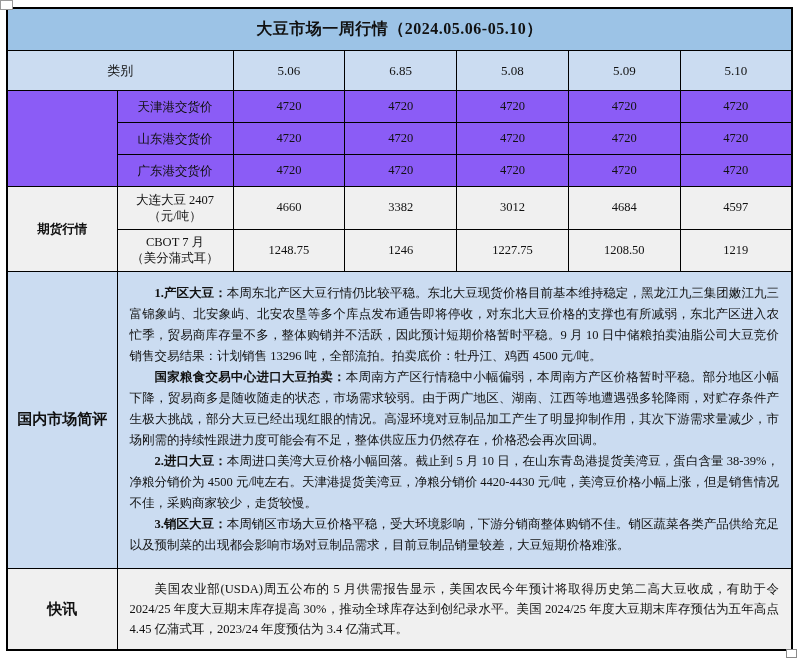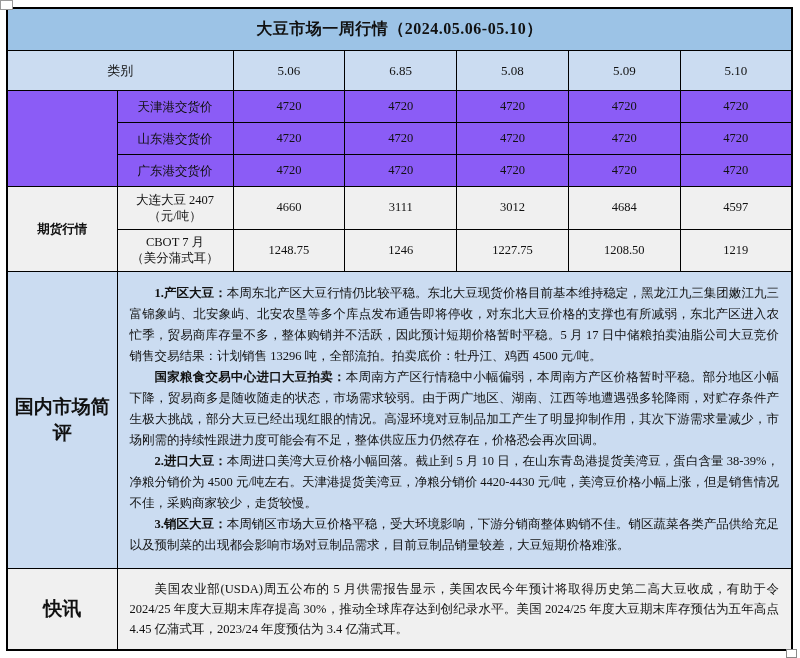--- a/index.html
+++ b/index.html
@@ -35,21 +35,21 @@
   }
   tr.title-row td{
     background:#9CC3E6;font-weight:bold;font-size:16px;height:40px;
     letter-spacing:0.5px;
   }
   tr.header-row td{
     background:#CBDCF1;font-weight:normal;font-size:13px;height:38px;
   }
   tr.spot-row td{background:#8b5cf6;font-size:12.5px;height:30px;}
   tr.fut-row td{background:#F0F0F0;font-size:12.5px;height:40px;}
-  td.group-label{font-weight:bold;font-size:19px;}
+  td.group-label{font-weight:bold;font-size:15px;}
   td.sub-label{white-space:pre-line;line-height:16px;}
   tr.commentary-row td{background:#CBDCF1;}
   tr.commentary-row td.group-label{background:#CBDCF1;}
   .comm-box{
     padding:6px 12px 6px 12px;
     text-align:justify;
     font-size:12.5px;line-height:21px;
   }
   .comm-box p{margin:0;text-indent:2em;}
   tr.news-row td{background:#F0F0F0;height:63px;}
@@ -113,41 +113,41 @@
         <td>4720</td>
         <td>4720</td>
         <td>4720</td>
         <td>4720</td>
       </tr>
       <tr class="fut-row">
         <td rowspan="2" class="group-label">期货行情</td>
         <td class="sub-label">大连大豆 2407
 （元/吨）</td>
         <td>4660</td>
-        <td>3111</td>
+        <td>3382</td>
         <td>3012</td>
         <td>4684</td>
         <td>4597</td>
       </tr>
       <tr class="fut-row">
         <td class="sub-label">CBOT 7 月
 （美分蒲式耳）</td>
         <td>1248.75</td>
         <td>1246</td>
         <td>1227.75</td>
         <td>1208.50</td>
         <td>1219</td>
       </tr>
     </tbody>
   <tbody>
     <tr class="commentary-row">
       <td class="group-label">国内市场简评</td>
       <td colspan="6">
         <div class="comm-box" id="comm-box">
-            <p><b>1.产区大豆：</b><span>本周东北产区大豆行情仍比较平稳。东北大豆现货价格目前基本维持稳定，黑龙江九三集团嫩江九三富锦象屿、北安象屿、北安农垦等多个库点发布通告即将停收，对东北大豆价格的支撑也有所减弱，东北产区进入农忙季，贸易商库存量不多，整体购销并不活跃，因此预计短期价格暂时平稳。5 月 17 日中储粮拍卖油脂公司大豆竞价销售交易结果：计划销售 13296 吨，全部流拍。拍卖底价：牡丹江、鸡西 4500 元/吨。</span></p>
+            <p><b>1.产区大豆：</b><span>本周东北产区大豆行情仍比较平稳。东北大豆现货价格目前基本维持稳定，黑龙江九三集团嫩江九三富锦象屿、北安象屿、北安农垦等多个库点发布通告即将停收，对东北大豆价格的支撑也有所减弱，东北产区进入农忙季，贸易商库存量不多，整体购销并不活跃，因此预计短期价格暂时平稳。9 月 10 日中储粮拍卖油脂公司大豆竞价销售交易结果：计划销售 13296 吨，全部流拍。拍卖底价：牡丹江、鸡西 4500 元/吨。</span></p>
             <p><b>国家粮食交易中心进口大豆拍卖：</b><span>本周南方产区行情稳中小幅偏弱，本周南方产区价格暂时平稳。部分地区小幅下降，贸易商多是随收随走的状态，市场需求较弱。由于两广地区、湖南、江西等地遭遇强多轮降雨，对贮存条件产生极大挑战，部分大豆已经出现红眼的情况。高湿环境对豆制品加工产生了明显抑制作用，其次下游需求量减少，市场刚需的持续性跟进力度可能会有不足，整体供应压力仍然存在，价格恐会再次回调。</span></p>
             <p><b>2.进口大豆：</b><span>本周进口美湾大豆价格小幅回落。截止到 5 月 10 日，在山东青岛港提货美湾豆，蛋白含量 38-39%，净粮分销价为 4500 元/吨左右。天津港提货美湾豆，净粮分销价 4420-4430 元/吨，美湾豆价格小幅上涨，但是销售情况不佳，采购商家较少，走货较慢。</span></p>
             <p><b>3.销区大豆：</b><span>本周销区市场大豆价格平稳，受大环境影响，下游分销商整体购销不佳。销区蔬菜各类产品供给充足以及预制菜的出现都会影响市场对豆制品需求，目前豆制品销量较差，大豆短期价格难涨。</span></p>
           </div>
       </td>
     </tr>
     <tr class="news-row">
       <td class="group-label">快讯</td>
       <td colspan="6">
         <div class="news-box">美国农业部(USDA)周五公布的 5 月供需报告显示，美国农民今年预计将取得历史第二高大豆收成，有助于令 2024/25 年度大豆期末库存提高 30%，推动全球库存达到创纪录水平。美国 2024/25 年度大豆期末库存预估为五年高点 4.45 亿蒲式耳，2023/24 年度预估为 3.4 亿蒲式耳。</div>

